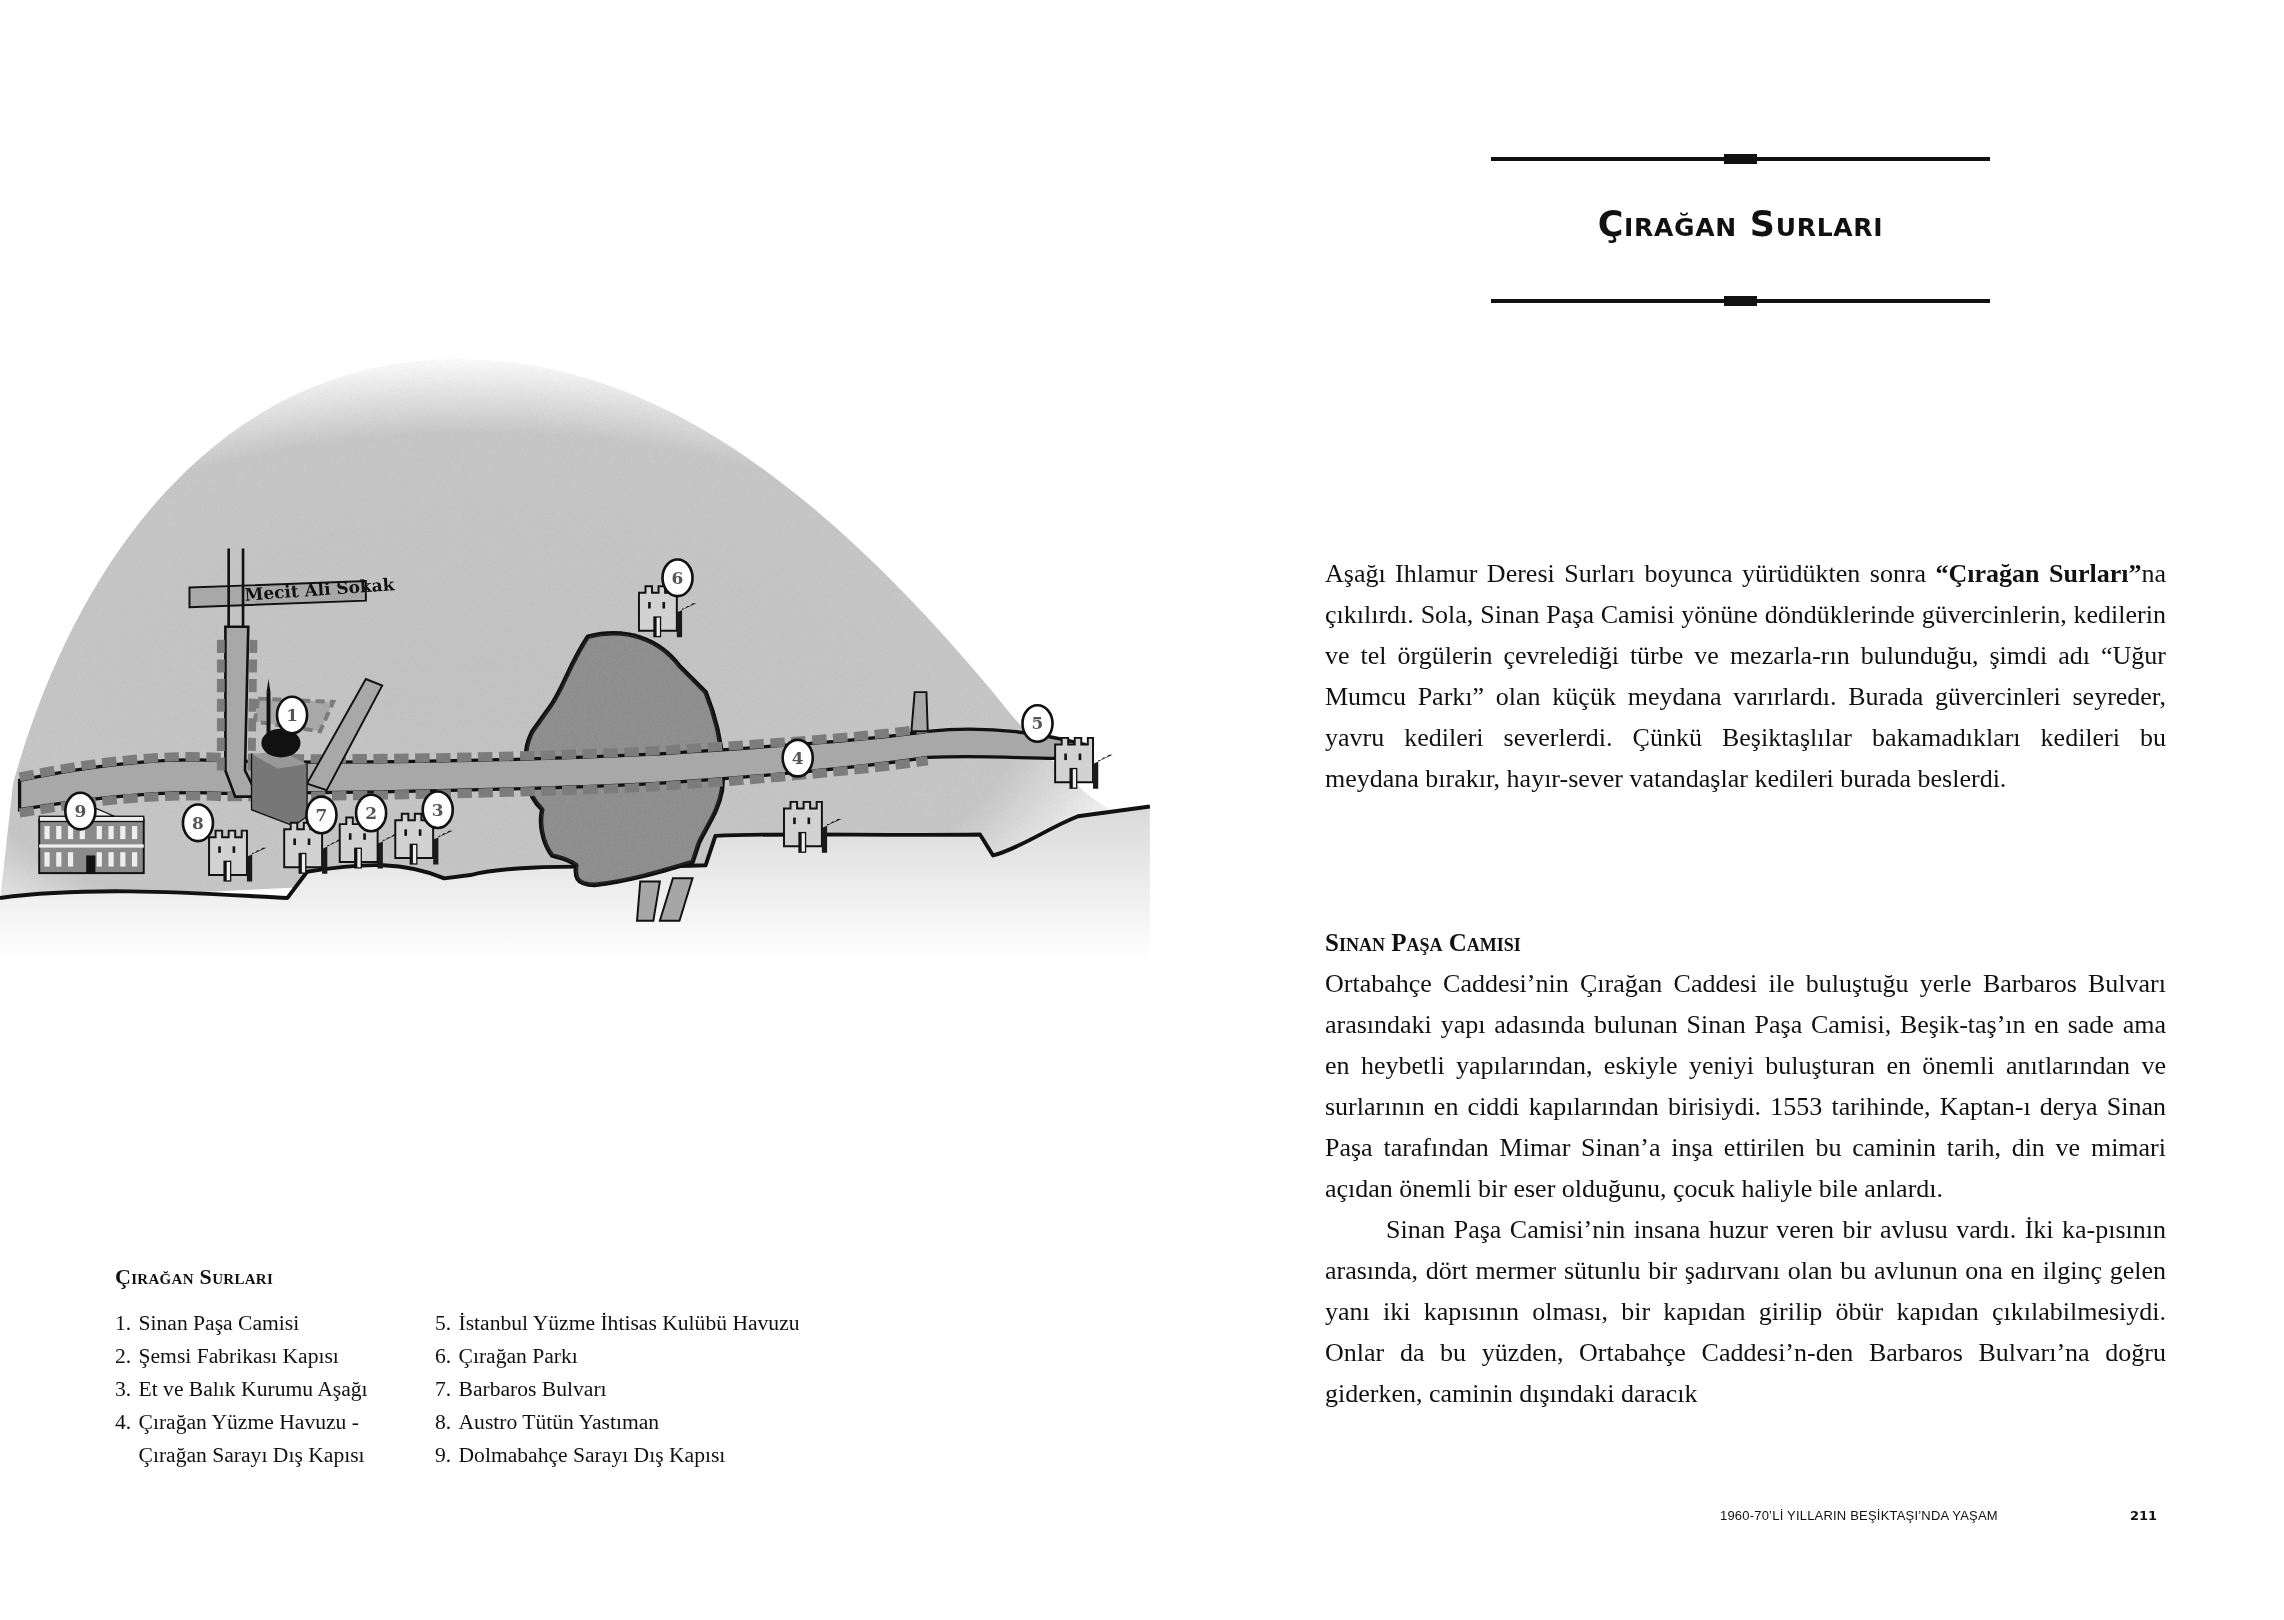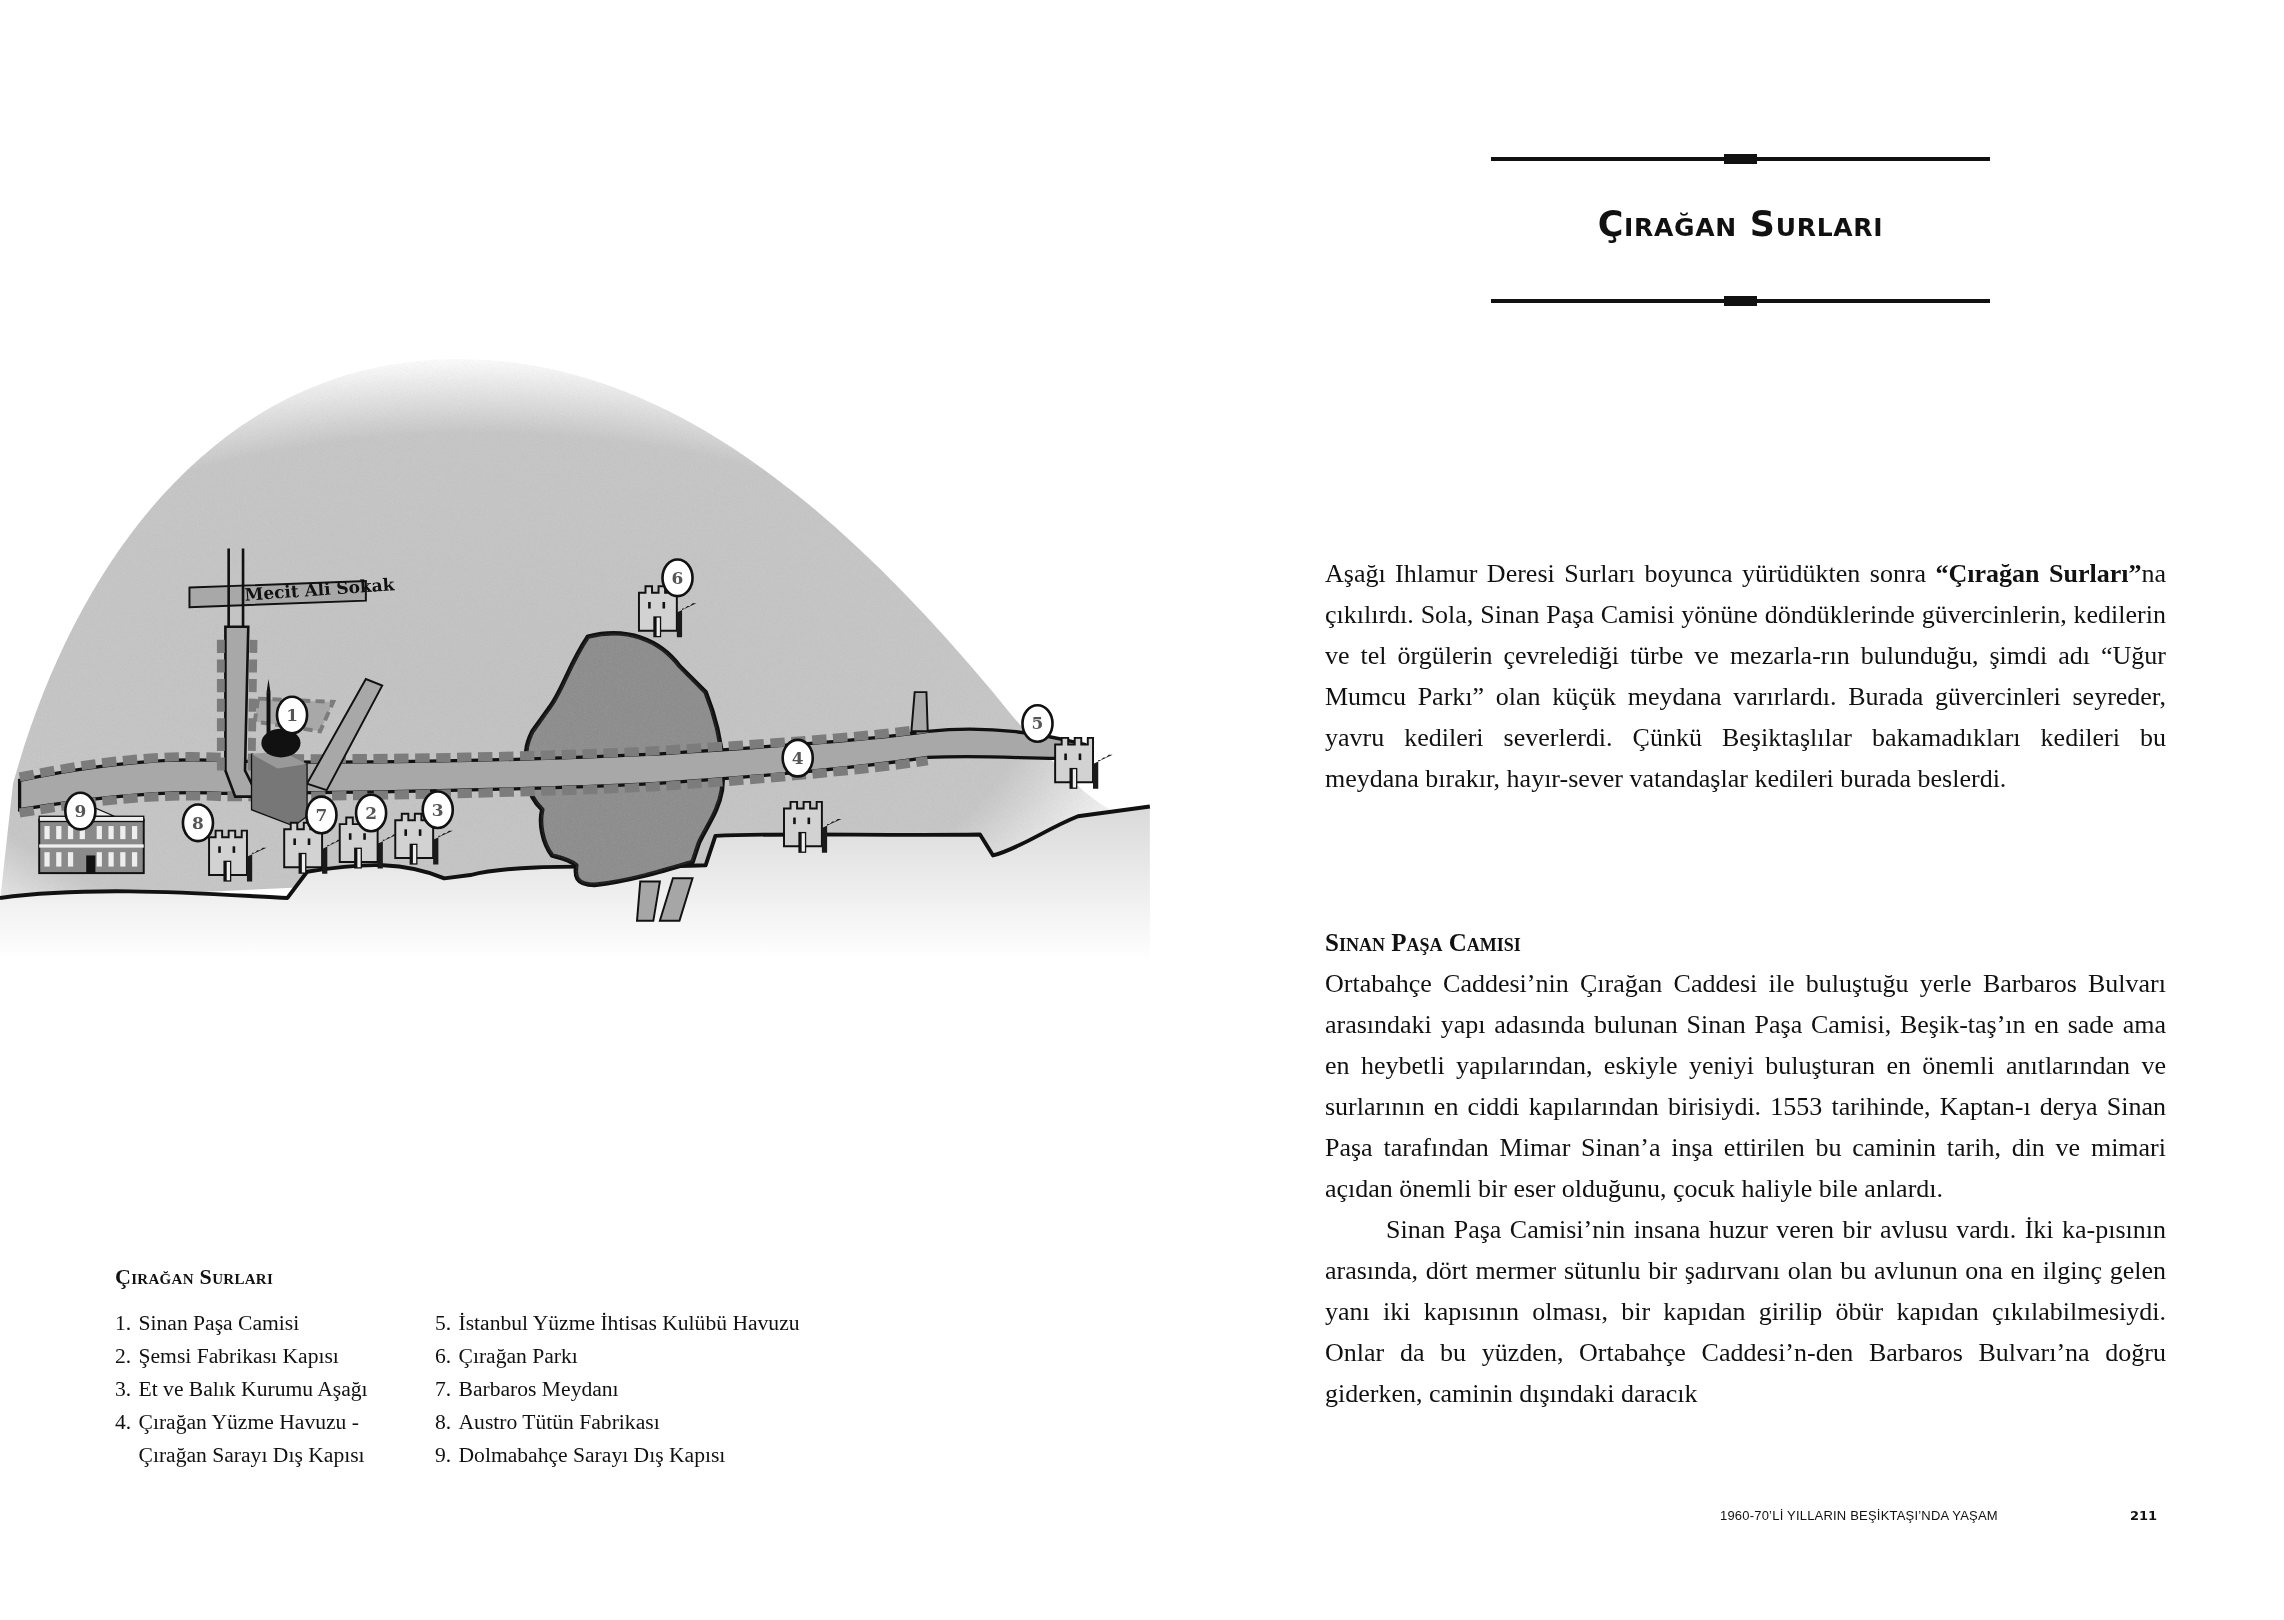--- a/index.html
+++ b/index.html
@@ -218,25 +218,25 @@
         <div class="legend-item">
           <span class="legend-num">5.</span>
           <span class="legend-text">İstanbul Yüzme İhtisas Kulübü Havuzu</span>
         </div>
         <div class="legend-item">
           <span class="legend-num">6.</span>
           <span class="legend-text">Çırağan Parkı</span>
         </div>
         <div class="legend-item">
           <span class="legend-num">7.</span>
-          <span class="legend-text">Barbaros Meydanı</span>
+          <span class="legend-text">Barbaros Bulvarı</span>
         </div>
         <div class="legend-item">
           <span class="legend-num">8.</span>
-          <span class="legend-text">Austro Tütün Fabrikası</span>
+          <span class="legend-text">Austro Tütün Yastıman</span>
         </div>
         <div class="legend-item">
           <span class="legend-num">9.</span>
           <span class="legend-text">Dolmabahçe Sarayı Dış Kapısı</span>
         </div>
       </div>
     </div>
   </div>
 </div>
 

